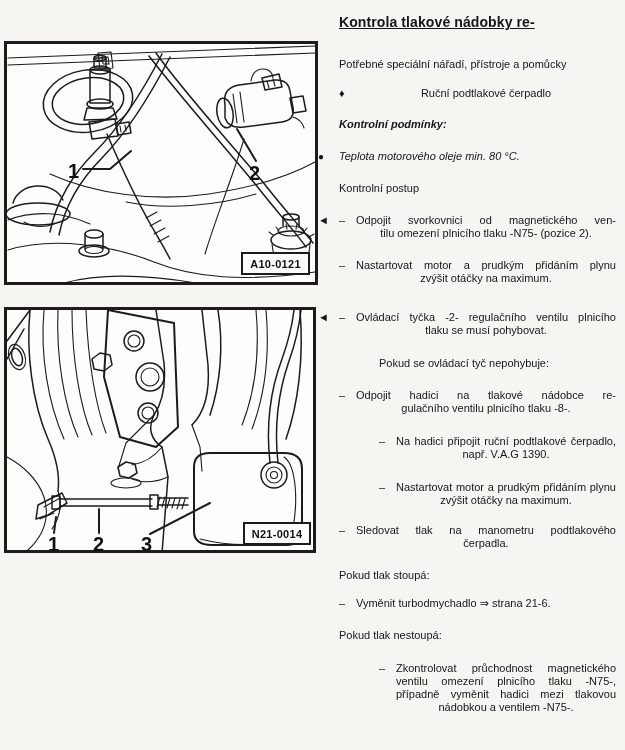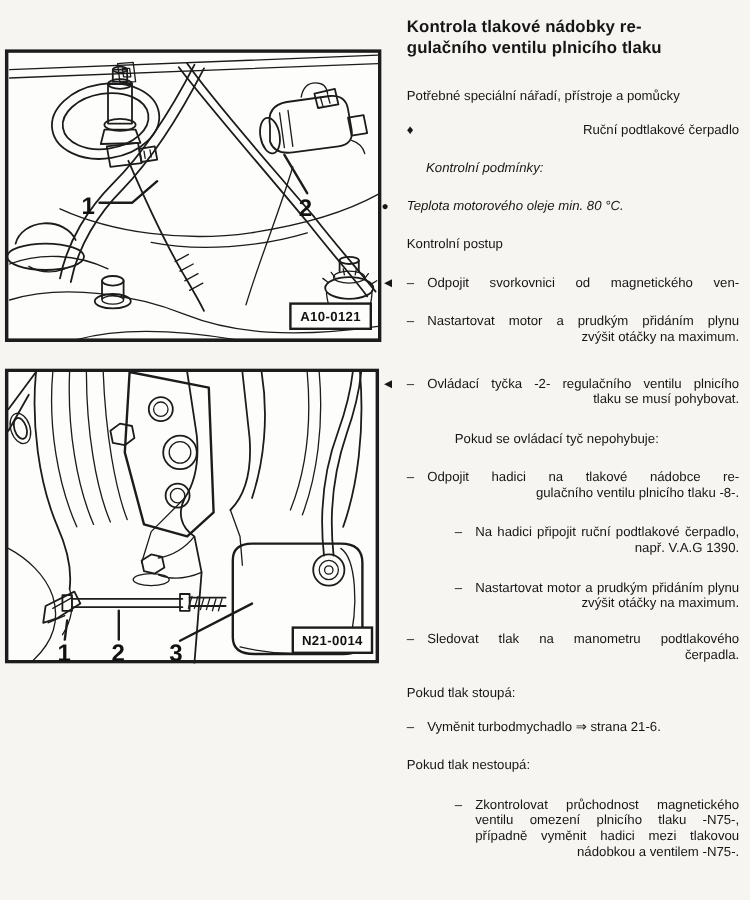--- a/index.html
+++ b/index.html
@@ -22,34 +22,34 @@
   .ink-thick{stroke-width:2;}
   .callout-num{fill:#111;stroke:none;font-family:"Liberation Sans","DejaVu Sans",sans-serif;
     font-size:20px;font-weight:bold;}
   .figlabel{fill:#111;stroke:none;font-family:"Liberation Sans","DejaVu Sans",sans-serif;
     font-size:11px;font-weight:bold;letter-spacing:.3px;}
 
   
   .col-text{position:absolute;left:339px;top:10px;width:277px;
     font-size:11px;line-height:13px;}
   .col-text h1{font-size:14px;line-height:16.5px;margin:4px 0 0 0;font-weight:bold;letter-spacing:.1px;}
-  .col-text h1 span{display:block;}
+  .col-text h1 span{display:block;text-decoration:underline;}
   .h-bold{font-weight:normal;margin:0;}
-  .h-bolditalic{font-weight:normal;font-style:italic;margin:16px;}
+  .h-bolditalic{font-weight:bold;font-style:italic;margin:0;}
   .para{margin:0;}
   .italic{font-style:italic;}
 
   .step{position:relative;display:flex;margin:0;}
   .step .dash{flex:0 0 17px;}
   .step .step-text{flex:1 1 auto;}
   .marker{position:absolute;left:-21px;top:0;font-size:11px;line-height:13px;}
   .marker-dot{font-size:10px;}
   .cond{position:relative;margin:0;}
 
-  .tline{text-align:right;}
+  .tline{text-align:center;}
   .jline{text-align:justify;text-align-last:justify;}
 
   .mt27{margin-top:27px;} .mt26{margin-top:26px;}
   .mt20{margin-top:20px;padding-left:40px;} .mt19{margin-top:19px;} .mt18{margin-top:18px;}
   .mt17{margin-top:17px;} .mt16{margin-top:16px;} .mt15{margin-top:15px;}
 </style>
 </head>
 <body>
 
 <div class="page">
@@ -195,21 +195,20 @@
         <rect x="240" y="216" width="66" height="21" fill="#fdfdfb" stroke="#1c1c1c" stroke-width="2"></rect>
         <text class="figlabel" x="273" y="230.5" text-anchor="middle">N21-0014</text>
       </g>
     </svg>
   </figure>
 
   <div class="col-text">
 
     <h1>
       <span>Kontrola tlakové nádobky re-</span>
-      <span>gulačního ventilu plnicího tlaku</span>
     </h1>
 
     <p class="h-bold mt27" style="margin-top:27px">Potřebné speciální nářadí, přístroje a pomůcky</p>
 
     <div class="step mt16">
       <span class="dash">♦</span>
       <div class="step-text">
           <div class="tline">Ruční podtlakové čerpadlo</div>
         </div>
     </div>
@@ -221,20 +220,21 @@
       <div class="italic">Teplota motorového oleje min. 80 °C.</div>
     </div>
 
     <p class="h-bold mt19">Kontrolní postup</p>
 
     <div class="step mt19">
       <span class="marker">◄</span>
       <span class="dash">–</span>
       <div class="step-text">
           <div class="tline jline">Odpojit svorkovnici od magnetického ven-</div>
+          <div class="tline">tilu omezení plnicího tlaku -N75- (pozice 2).</div>
         </div>
     </div>
 
     <div class="step mt19">
       <span class="dash">–</span>
       <div class="step-text">
           <div class="tline jline">Nastartovat motor a prudkým přidáním plynu</div>
           <div class="tline">zvýšit otáčky na maximum.</div>
         </div>
     </div>

